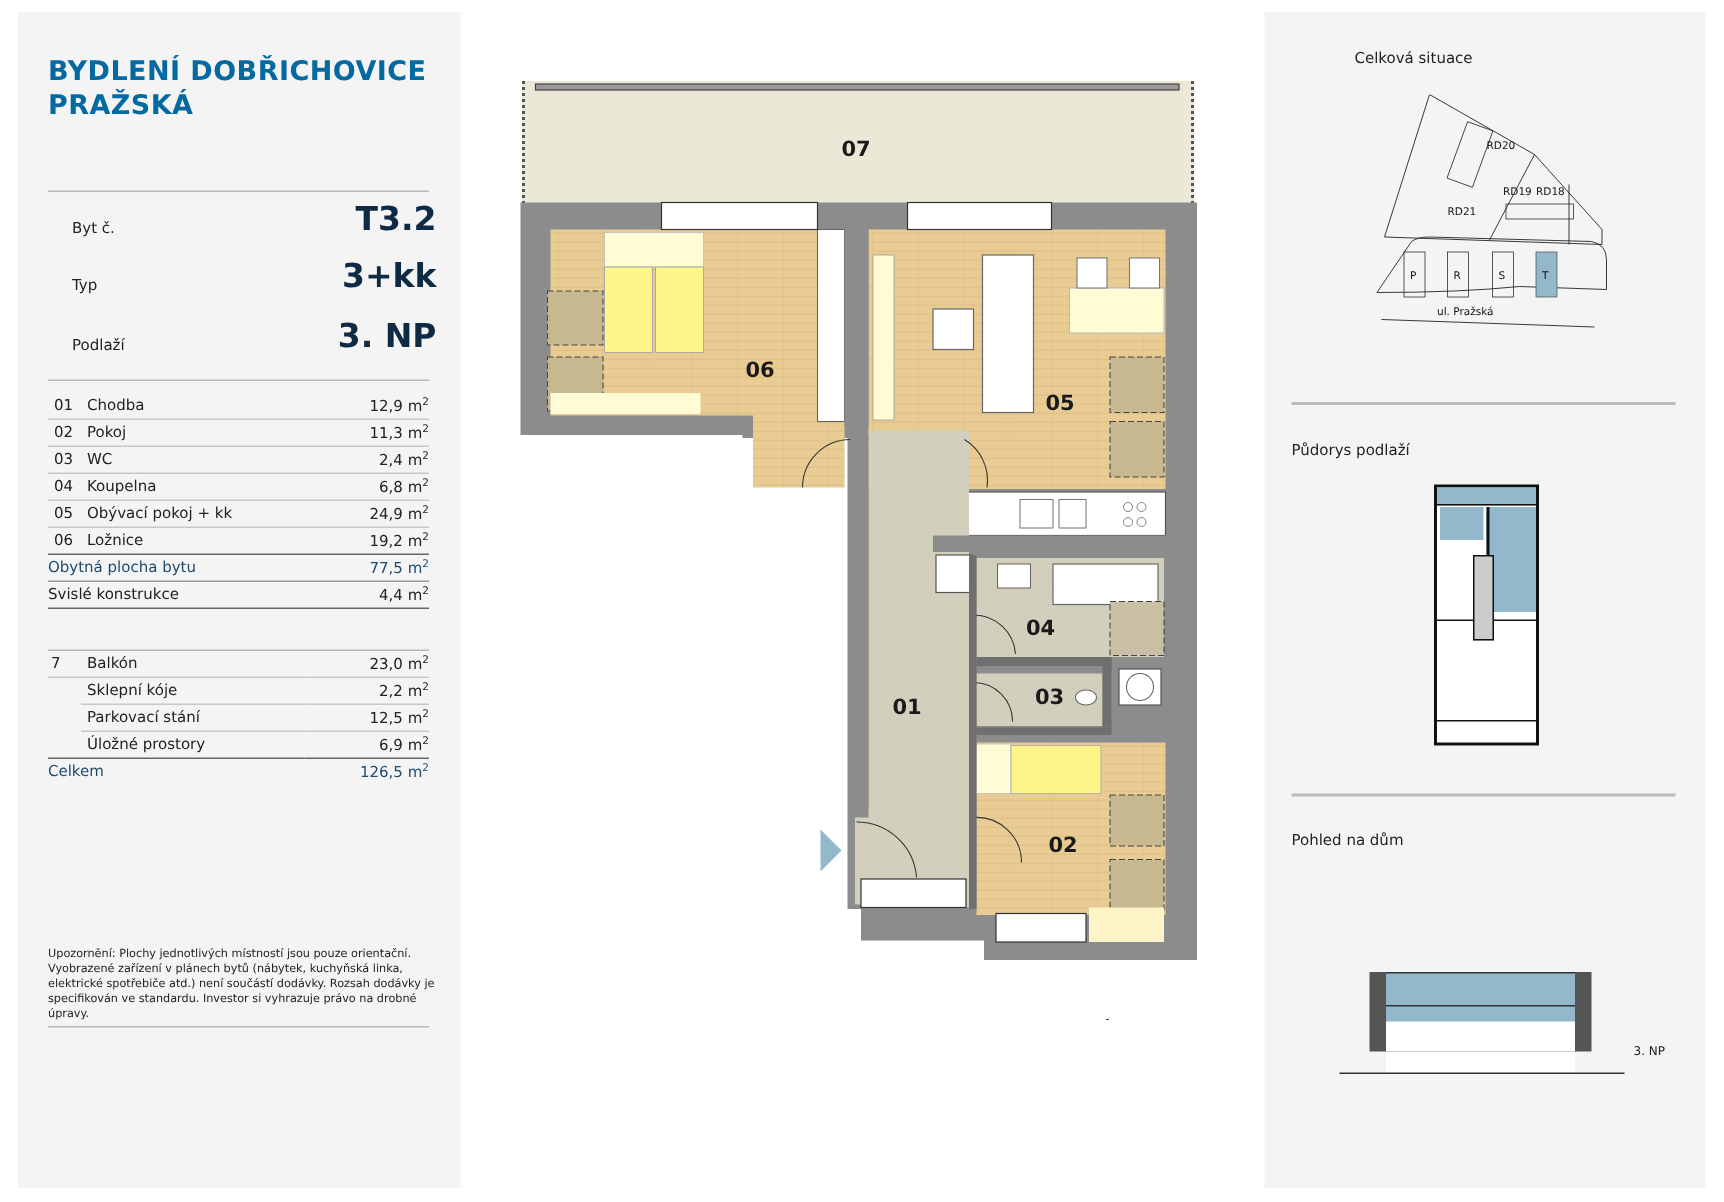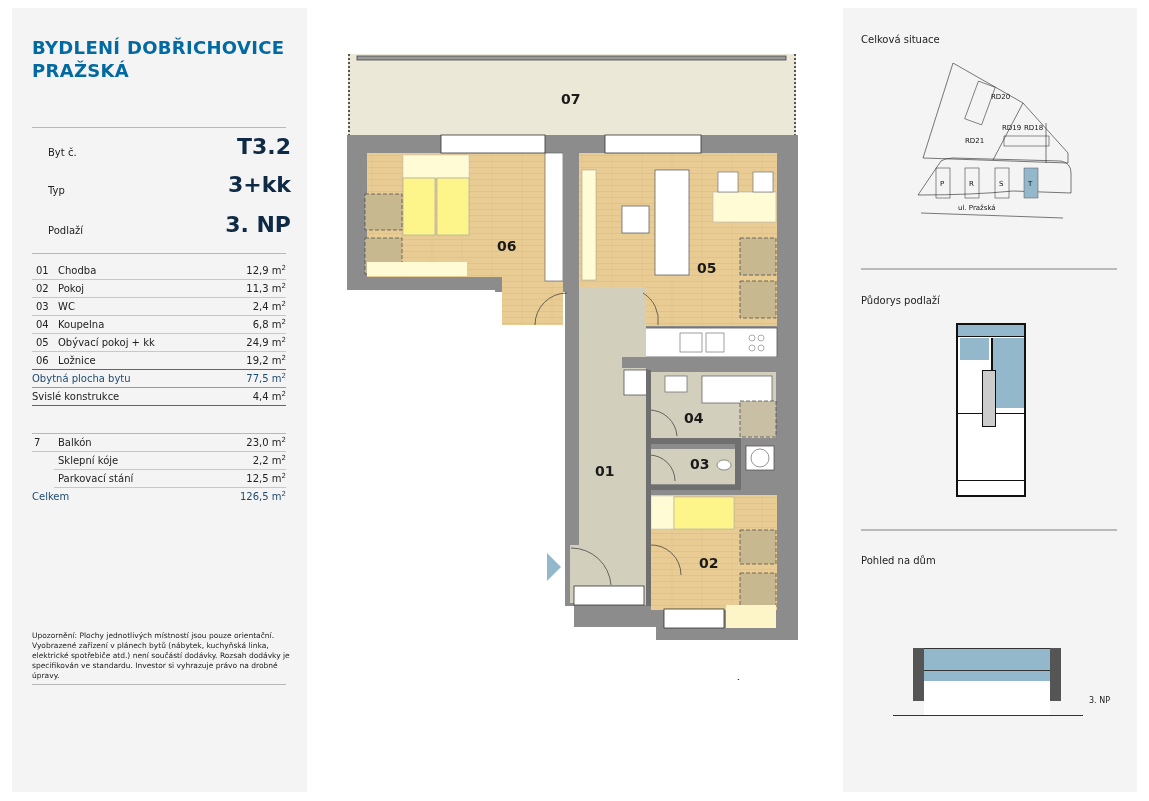--- a/index.html
+++ b/index.html
@@ -102,20 +102,25 @@
     <tr>
           <td class="n" style="width:20px;padding-left:2px;border-bottom:none;"></td>
           <td class="lab" style="padding-left:4px;">Sklepní kóje</td>
           <td class="val"><span>2,2 m</span><sup>2</sup></td>
         </tr>
     <tr>
           <td class="n" style="width:20px;padding-left:2px;border-bottom:none;"></td>
           <td class="lab" style="padding-left:4px;">Parkovací stání</td>
           <td class="val"><span>12,5 m</span><sup>2</sup></td>
         </tr>
+    <tr>
+          <td class="n" style="width:20px;padding-left:2px;border-bottom:1px solid #666;"></td>
+          <td class="lab" style="padding-left:4px;border-bottom:1px solid #666;">Úložné prostory</td>
+          <td class="val" style="border-bottom:1px solid #666;"><span>6,9 m</span><sup>2</sup></td>
+        </tr>
     <tr class="sum">
           <td class="lab" colspan="2" style="border-bottom:none;">Celkem</td>
           <td class="val" style="border-bottom:none;"><span>126,5 m</span><sup>2</sup></td>
         </tr>
   </tbody>
     </table>
 
   <div class="note">Upozornění: Plochy jednotlivých místností jsou pouze orientační. Vyobrazené zařízení v plánech bytů (nábytek, kuchyňská linka, elektrické spotřebiče atd.) není součástí dodávky. Rozsah dodávky je specifikován ve standardu. Investor si vyhrazuje právo na drobné úpravy.</div>
   <div class="hr" style="top:676px;"></div>
 </div>
@@ -237,21 +242,21 @@
       <line x1="711" y1="746" x2="711" y2="750" stroke="#333" stroke-width="0.6"></line>
       <line x1="751" y1="746" x2="751" y2="750" stroke="#333" stroke-width="0.6"></line>
       <line x1="790" y1="745" x2="790" y2="751" stroke="#333" stroke-width="0.7"></line>
       <text x="577" y="751" font-size="8" fill="#333">0m</text>
       <text x="792" y="751" font-size="8" fill="#333">5m</text>
     </g>
   </svg>
 </div>
 
 <div id="right" class="panel">
-  <div class="rlabel" style="top:26px;">Celková situace</div>
+  <div class="rlabel" style="top:26px;margin-left:42px;">Celková situace</div>
   <svg style="position:absolute;left:70px;top:55px;" width="200" height="160" viewBox="0 0 200 160">
     <polygon points="40,0 110,40 155,90 155,100 10,95" fill="none" stroke="#222" stroke-width="0.6"></polygon>
     <line x1="110" y1="40" x2="80" y2="97" stroke="#222" stroke-width="0.6"></line>
     <line x1="133" y1="60" x2="133" y2="100" stroke="#222" stroke-width="0.6"></line>
     <rect x="58" y="20" width="18" height="40" fill="none" stroke="#222" stroke-width="0.5" transform="rotate(20 67 40)"></rect>
     <rect x="91" y="73" width="45" height="10" fill="none" stroke="#222" stroke-width="0.5"></rect>
     <text x="78" y="36" font-size="7" fill="#111">RD20</text>
     <text x="89" y="67" font-size="7" fill="#111">RD19</text>
     <text x="111" y="67" font-size="7" fill="#111">RD18</text>
     <text x="52" y="80" font-size="7" fill="#111">RD21</text>

